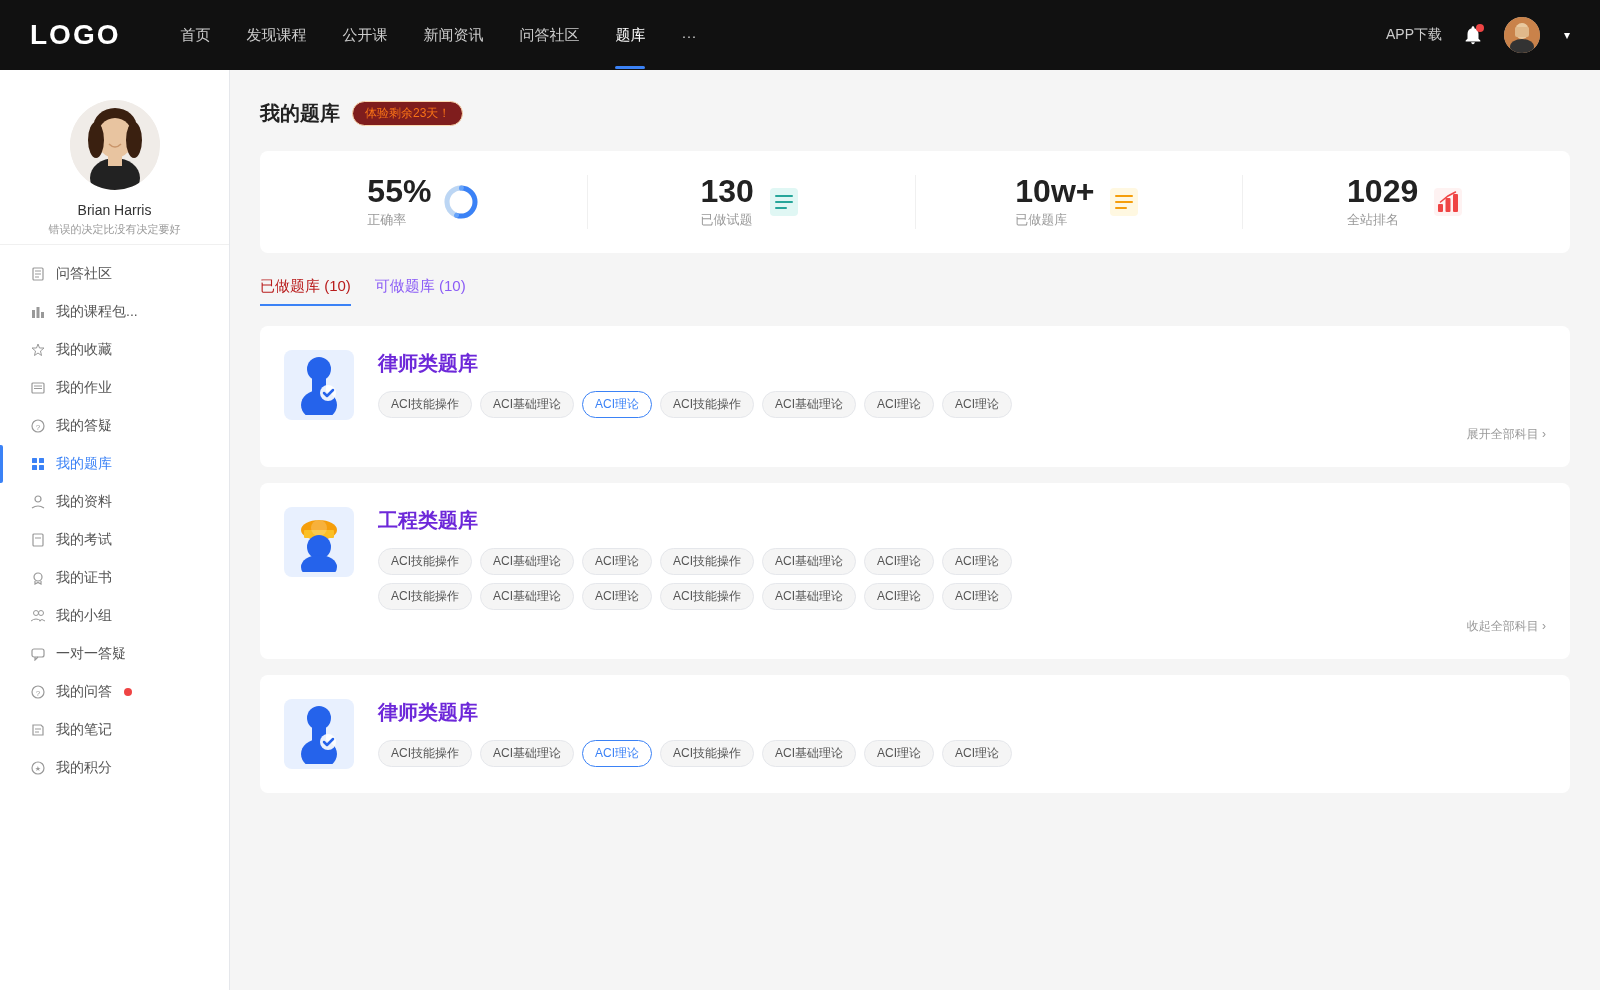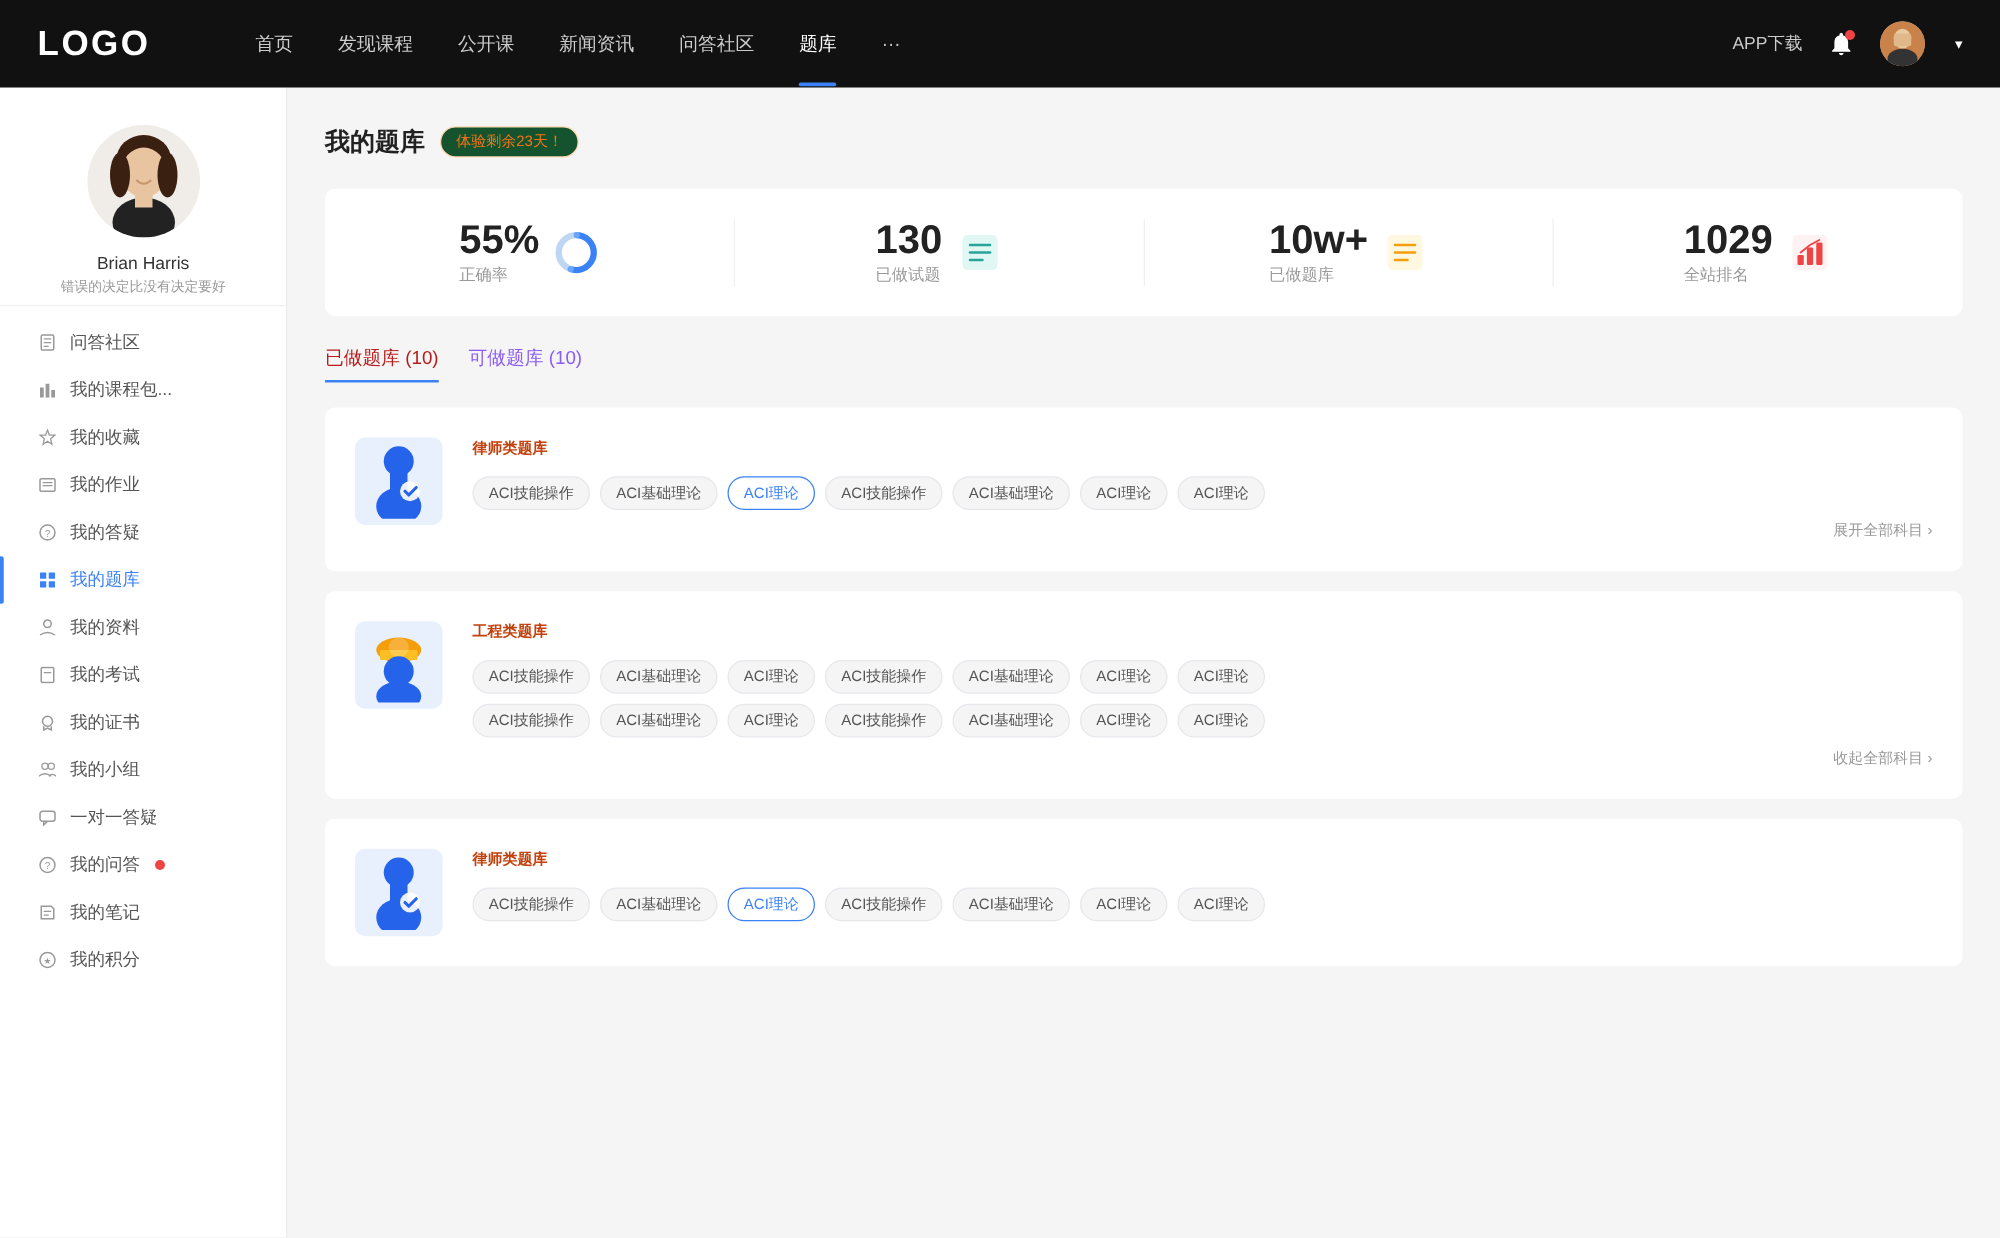--- a/index.html
+++ b/index.html
@@ -19,21 +19,20 @@
       font-size: 28px;
       font-weight: bold;
       margin-right: 60px;
       letter-spacing: 2px;
     }
     .navbar-nav {
       display: flex;
       align-items: center;
       gap: 36px;
       flex: 1;
-      margin-left: 24px;
     }
     .navbar-nav .nav-item {
       color: #ccc;
       font-size: 15px;
       cursor: pointer;
       text-decoration: none;
       position: relative;
     }
     .navbar-nav .nav-item.active {
       color: #fff;
@@ -178,21 +177,21 @@
       align-items: center;
       gap: 12px;
       margin-bottom: 24px;
     }
     .page-title {
       font-size: 20px;
       font-weight: 600;
       color: #222;
     }
     .trial-badge {
-      background: #14532d;
+      background: #7f1d1d;
       color: #f97316;
       border: 1px solid #fcd9b0;
       border-radius: 20px;
       padding: 3px 12px;
       font-size: 12px;
     }
 
     
     .stats-container {
       background: #fff;
@@ -262,23 +261,23 @@
     }
     .qbank-icon {
       width: 70px; height: 70px;
       border-radius: 8px;
       background: #e8f0fe;
       display: flex; align-items: center; justify-content: center;
       flex-shrink: 0;
     }
     .qbank-body { flex: 1; }
     .qbank-title {
-      font-size: 12px;
+      font-size: 20px;
       font-weight: 600;
-      color: #c2410c;
+      color: #6d28d9;
       margin-bottom: 14px;
     }
     .qbank-tags {
       display: flex;
       flex-wrap: wrap;
       gap: 8px;
     }
     .tag {
       padding: 4px 12px;
       border-radius: 20px;

